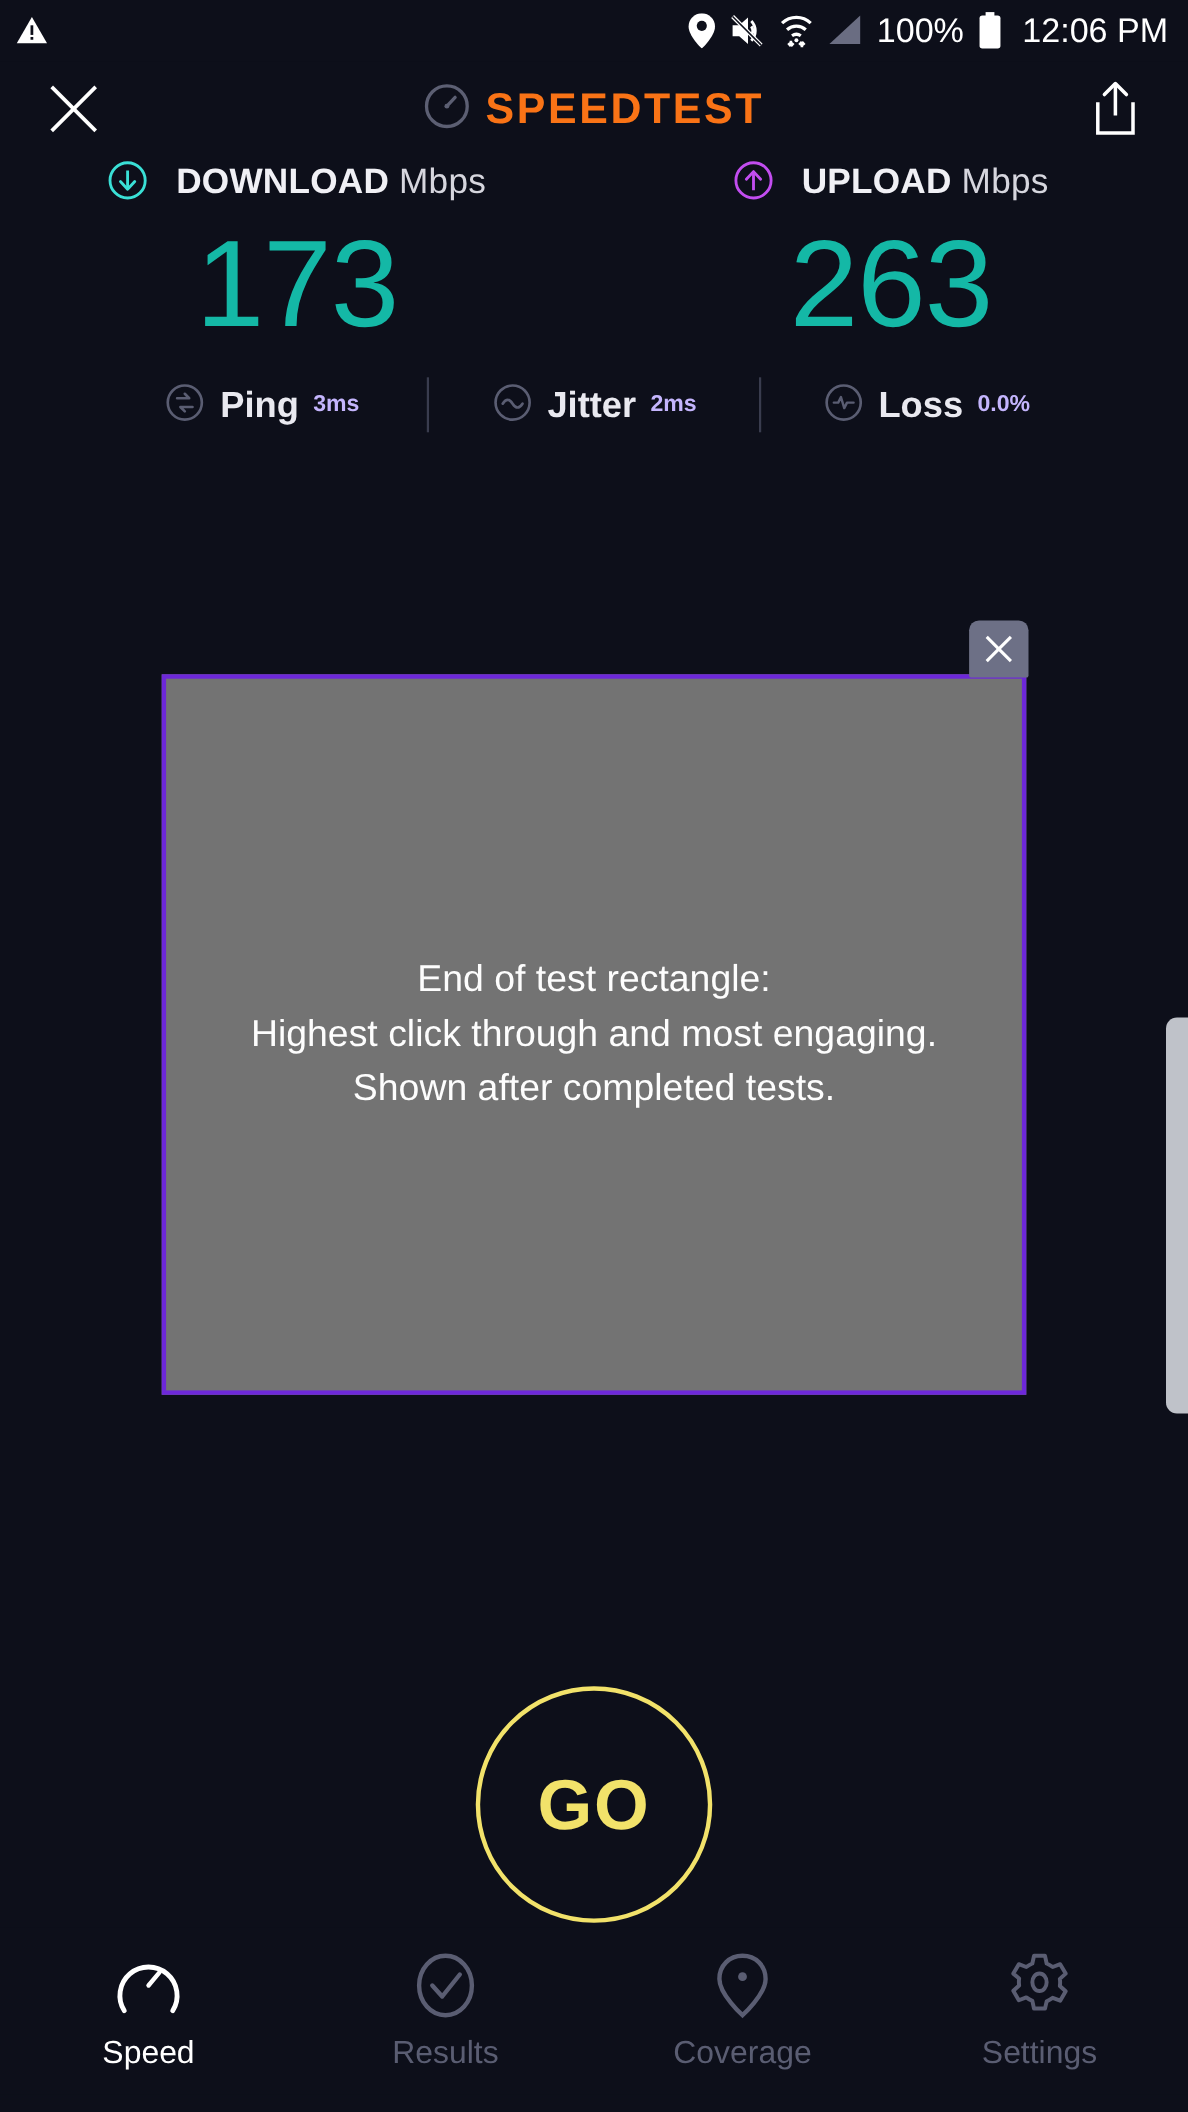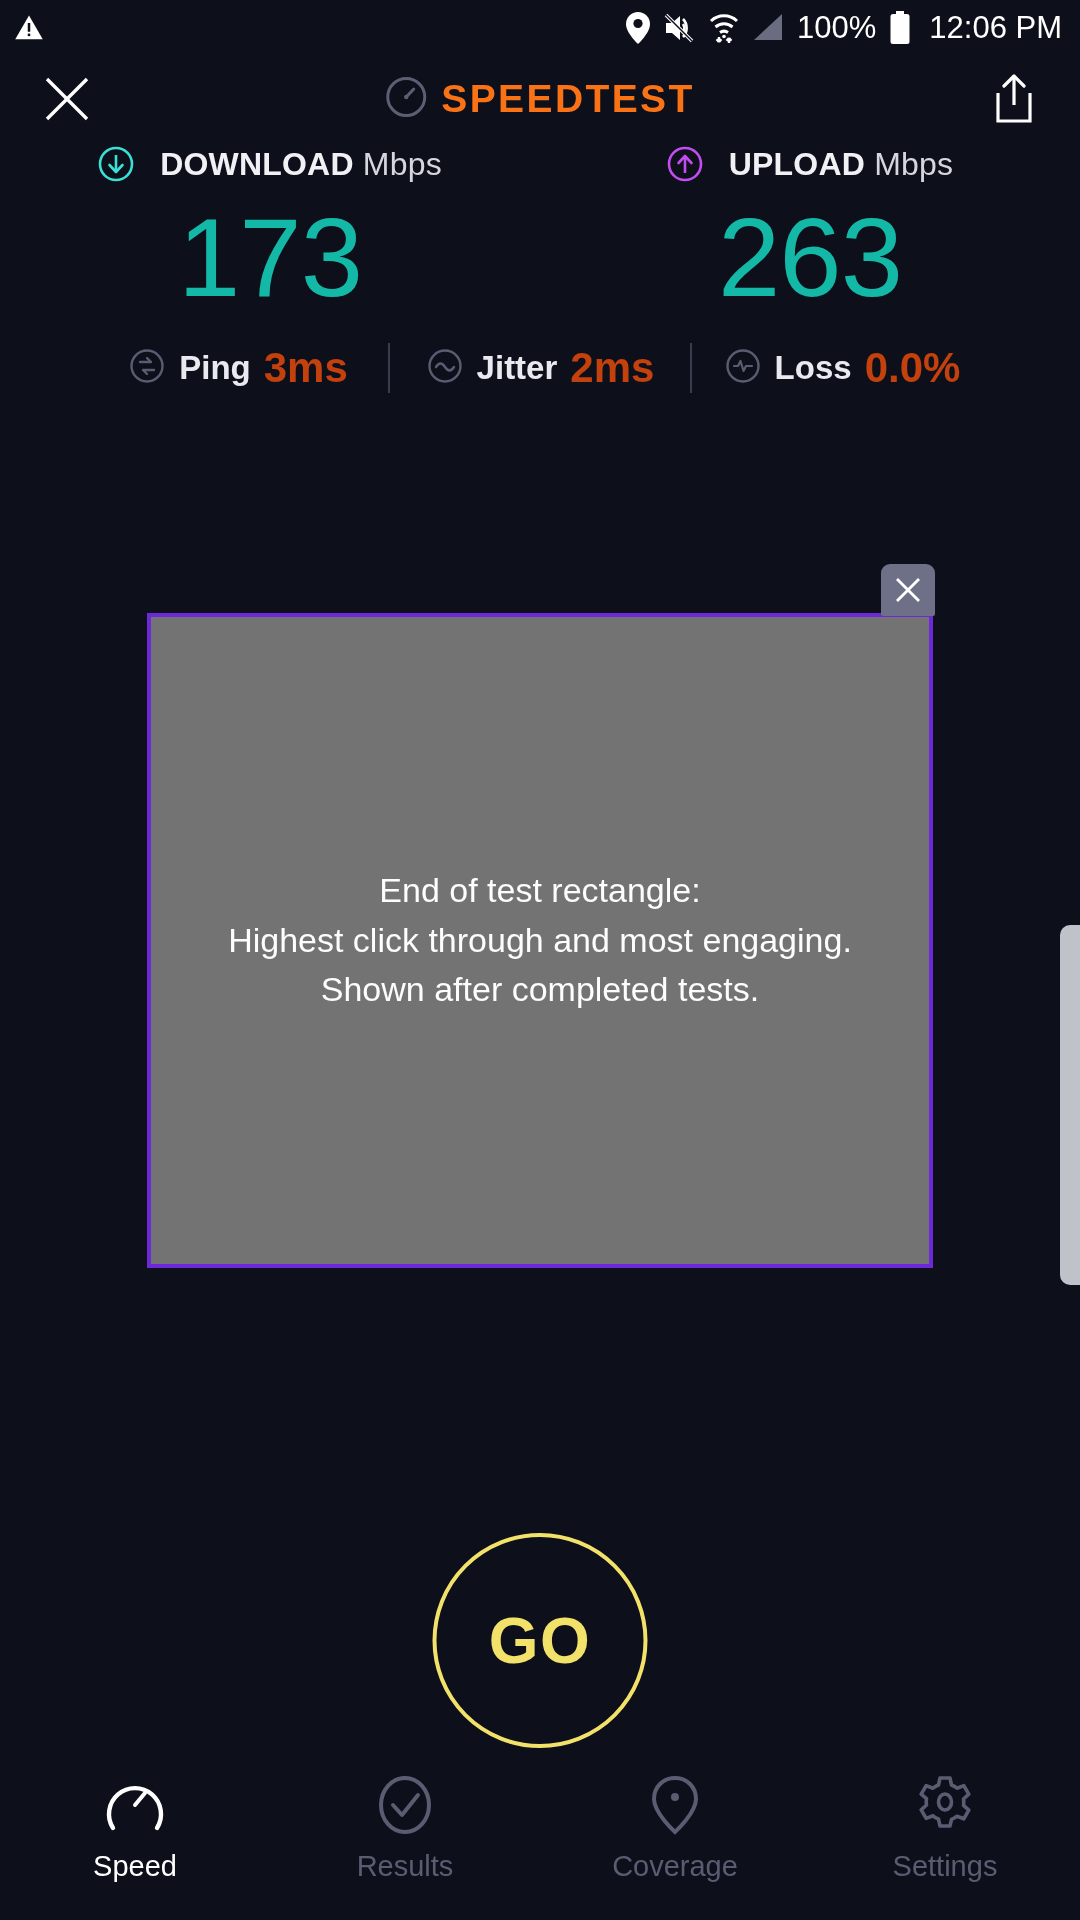--- a/index.html
+++ b/index.html
@@ -111,21 +111,21 @@
     padding:0 6px;
   }
   .pjl-w1 { width:300px; justify-content:center; }
   .pjl-w2 { width:300px; justify-content:center; }
   .pjl-w3 { width:300px; justify-content:center; }
   .pjl-name {
     color:#e9e9f0; font-size:33px; font-weight:bold;
     font-family:"Liberation Sans", sans-serif;
   }
   .pjl-val {
-    color:#c2410c; font-size:42px; font-weight:bold;
+    color:#c4b5fd; font-size:21px; font-weight:bold;
     font-family:"Liberation Sans", sans-serif;
   }
   .pjl-sep {
     width:2px; height:50px; background:#393c4e;
   }
 
   
   .ad-close {
     position:absolute;
     left:881px; top:564px;

